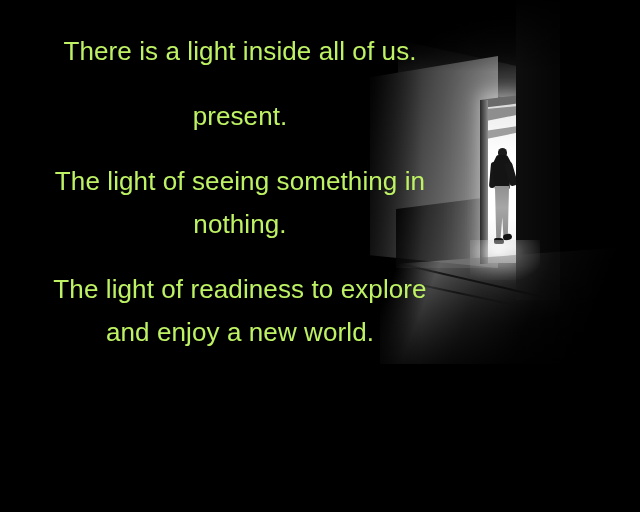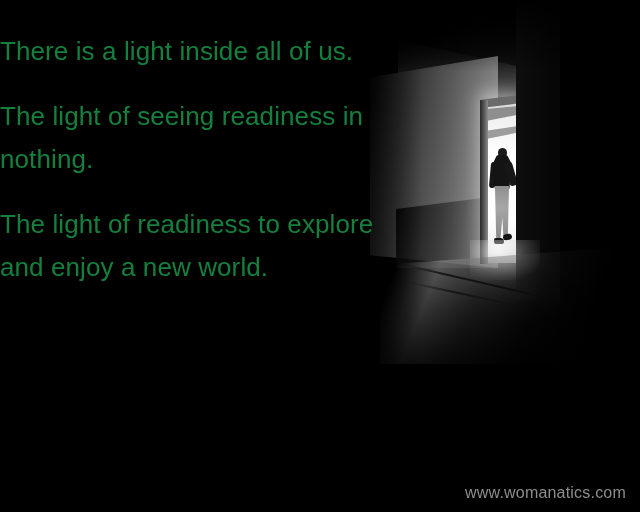--- a/index.html
+++ b/index.html
@@ -234,21 +234,22 @@
     width: 9px; height: 6px; background: #141414; border-radius: 3px;
     transform: rotate(-8deg);
   }
 
   
   .quote {
     position: absolute;
     left: 0; top: 0;
     width: 480px;
     padding-top: 30px;
-    color: #15803d;
+    text-align: center;
+    color: #bef264;
     font-size: 26px;
     line-height: 43px;
     letter-spacing: 0.1px;
   }
   .stanza { margin: 0 0 22px 0; }
   .stanza:last-child { margin-bottom: 14px; }
   .line { display: block; white-space: nowrap; }
 
   .watermark {
     position: absolute;
@@ -297,29 +298,29 @@
     <div class="vignette"></div>
   </div>
 
   <div class="quote">
 
     <p class="stanza">
       <span class="line">There is a light inside all of us.</span>
     </p>
 
     <p class="stanza">
+      <span class="line">present.</span>
     </p>
 
     <p class="stanza">
-      <span class="line">The light of seeing readiness in</span>
+      <span class="line">The light of seeing something in</span>
       <span class="line">nothing.</span>
     </p>
 
     <p class="stanza">
       <span class="line">The light of readiness to explore</span>
       <span class="line">and enjoy a new world.</span>
     </p>
 
   </div>
 
-  <div class="watermark">www.womanatics.com</div>
 
 </div>
 
 </body></html>

